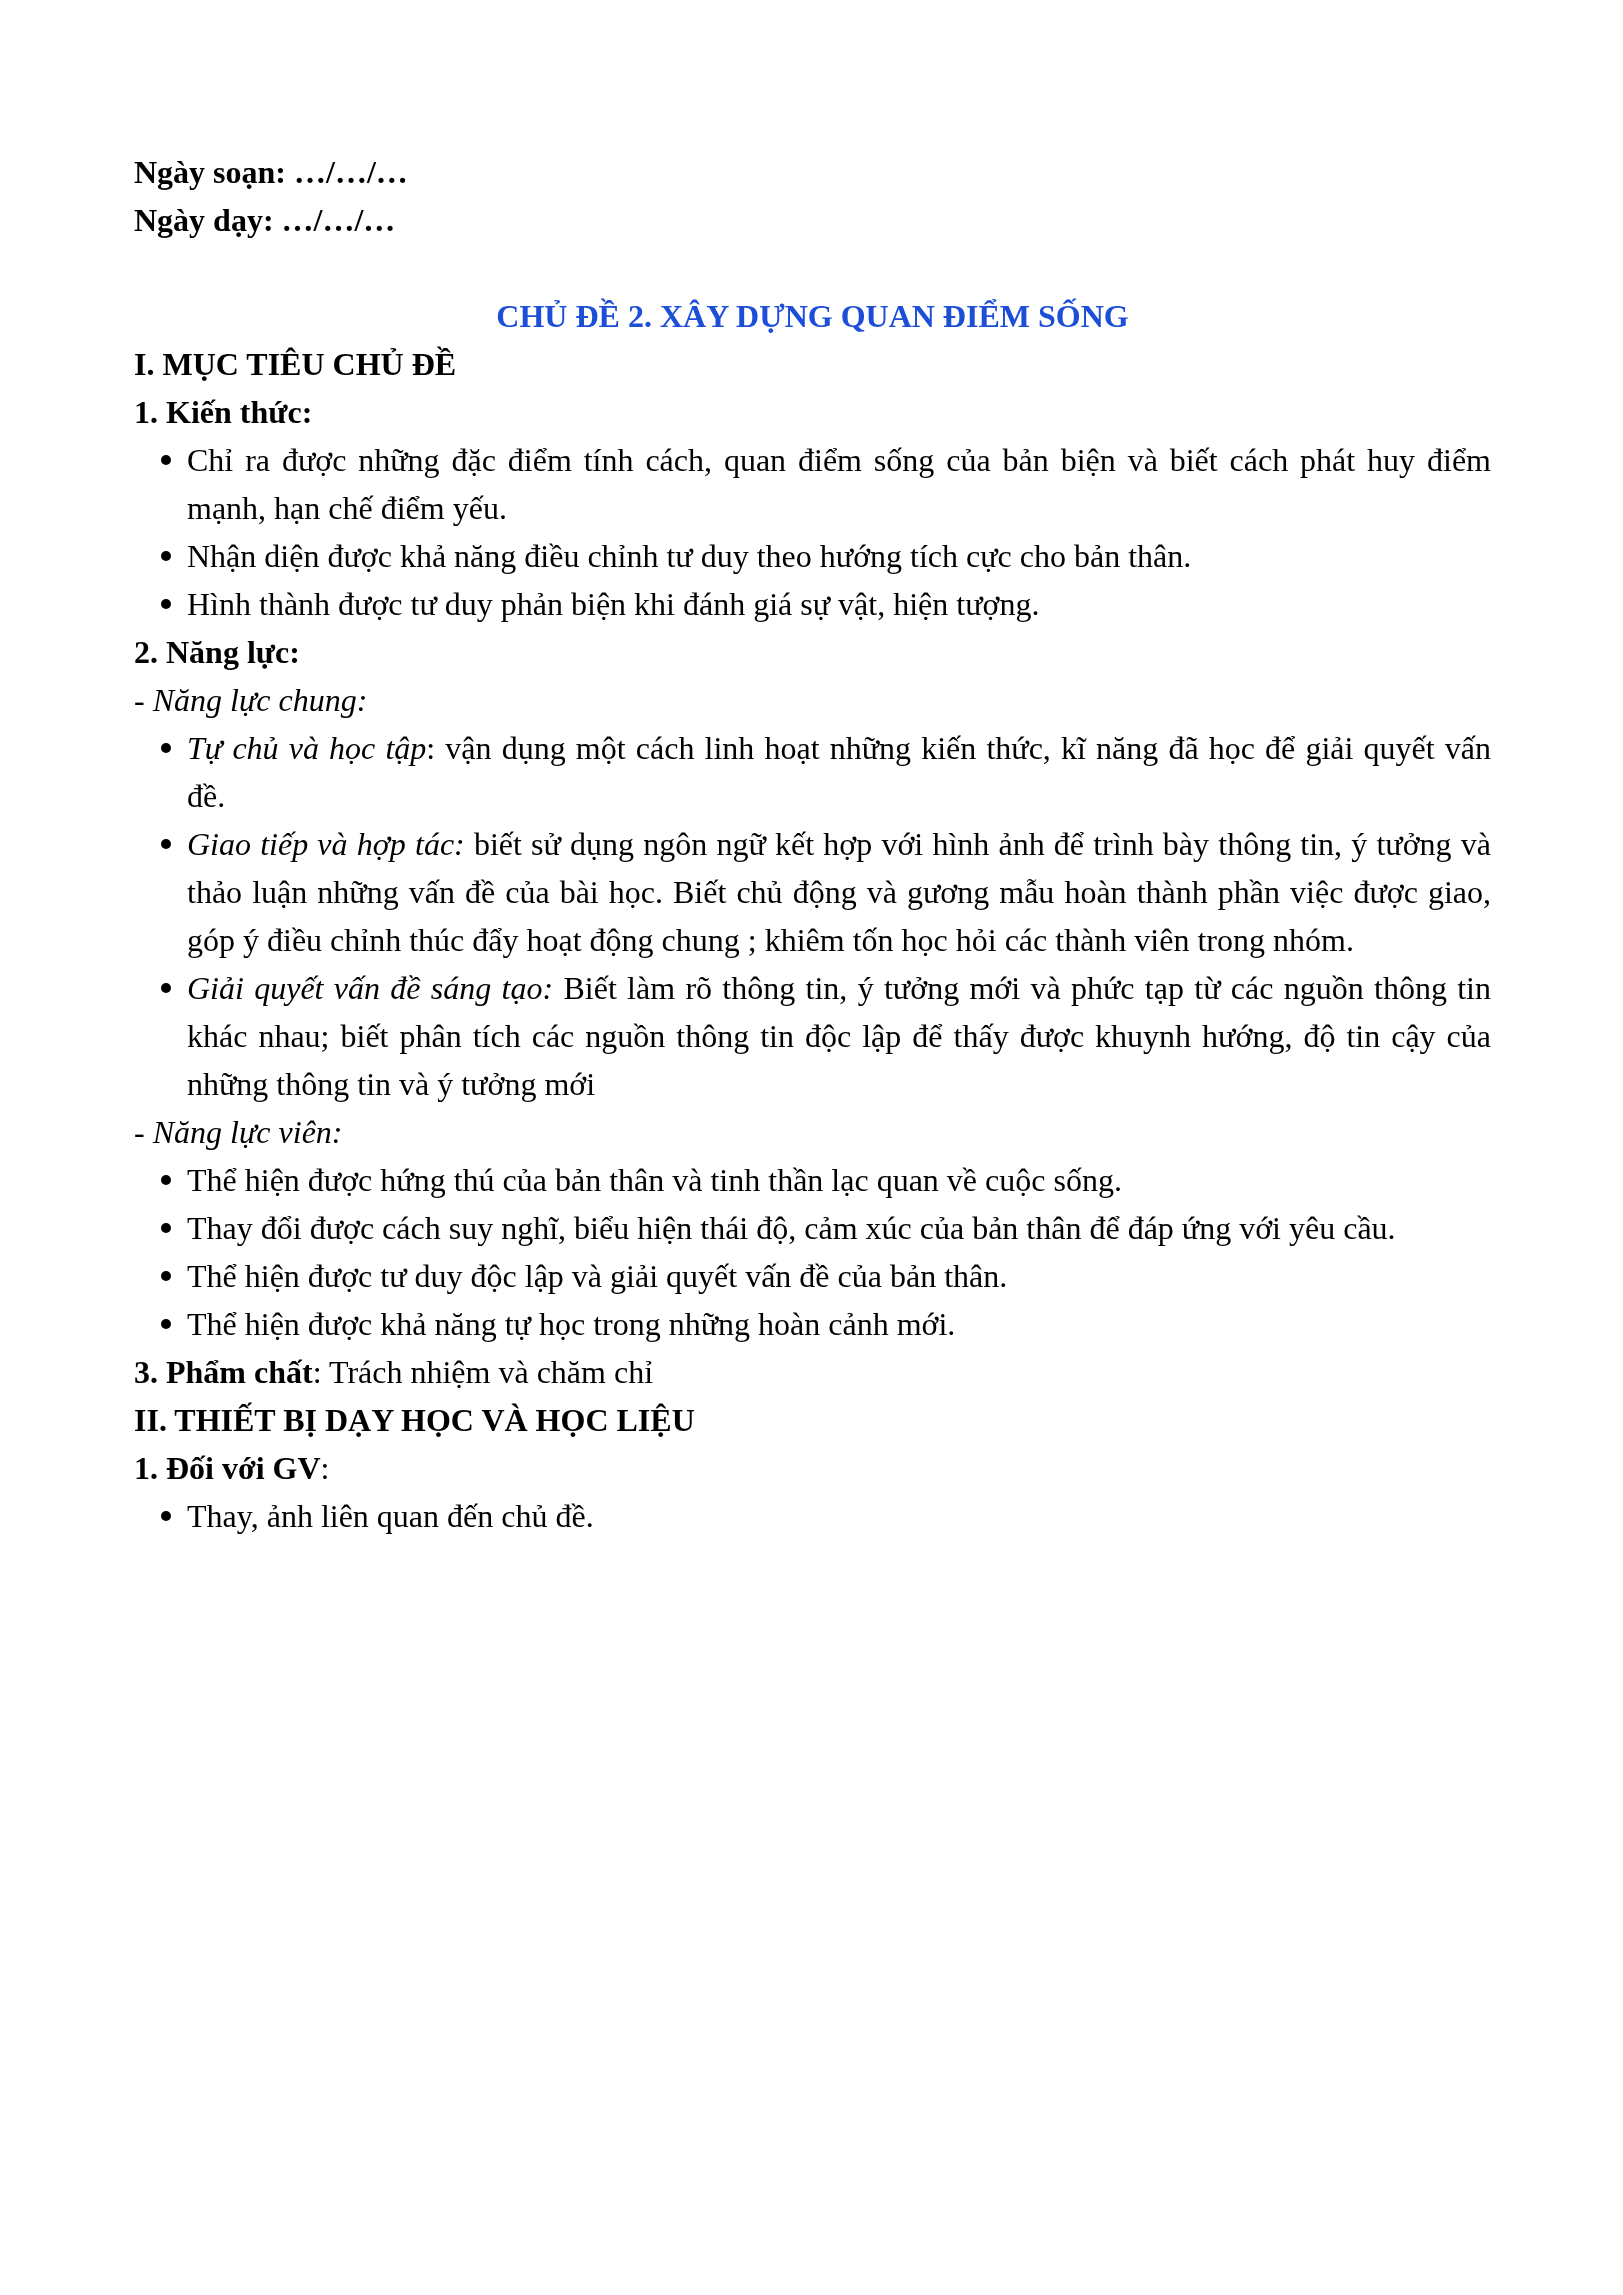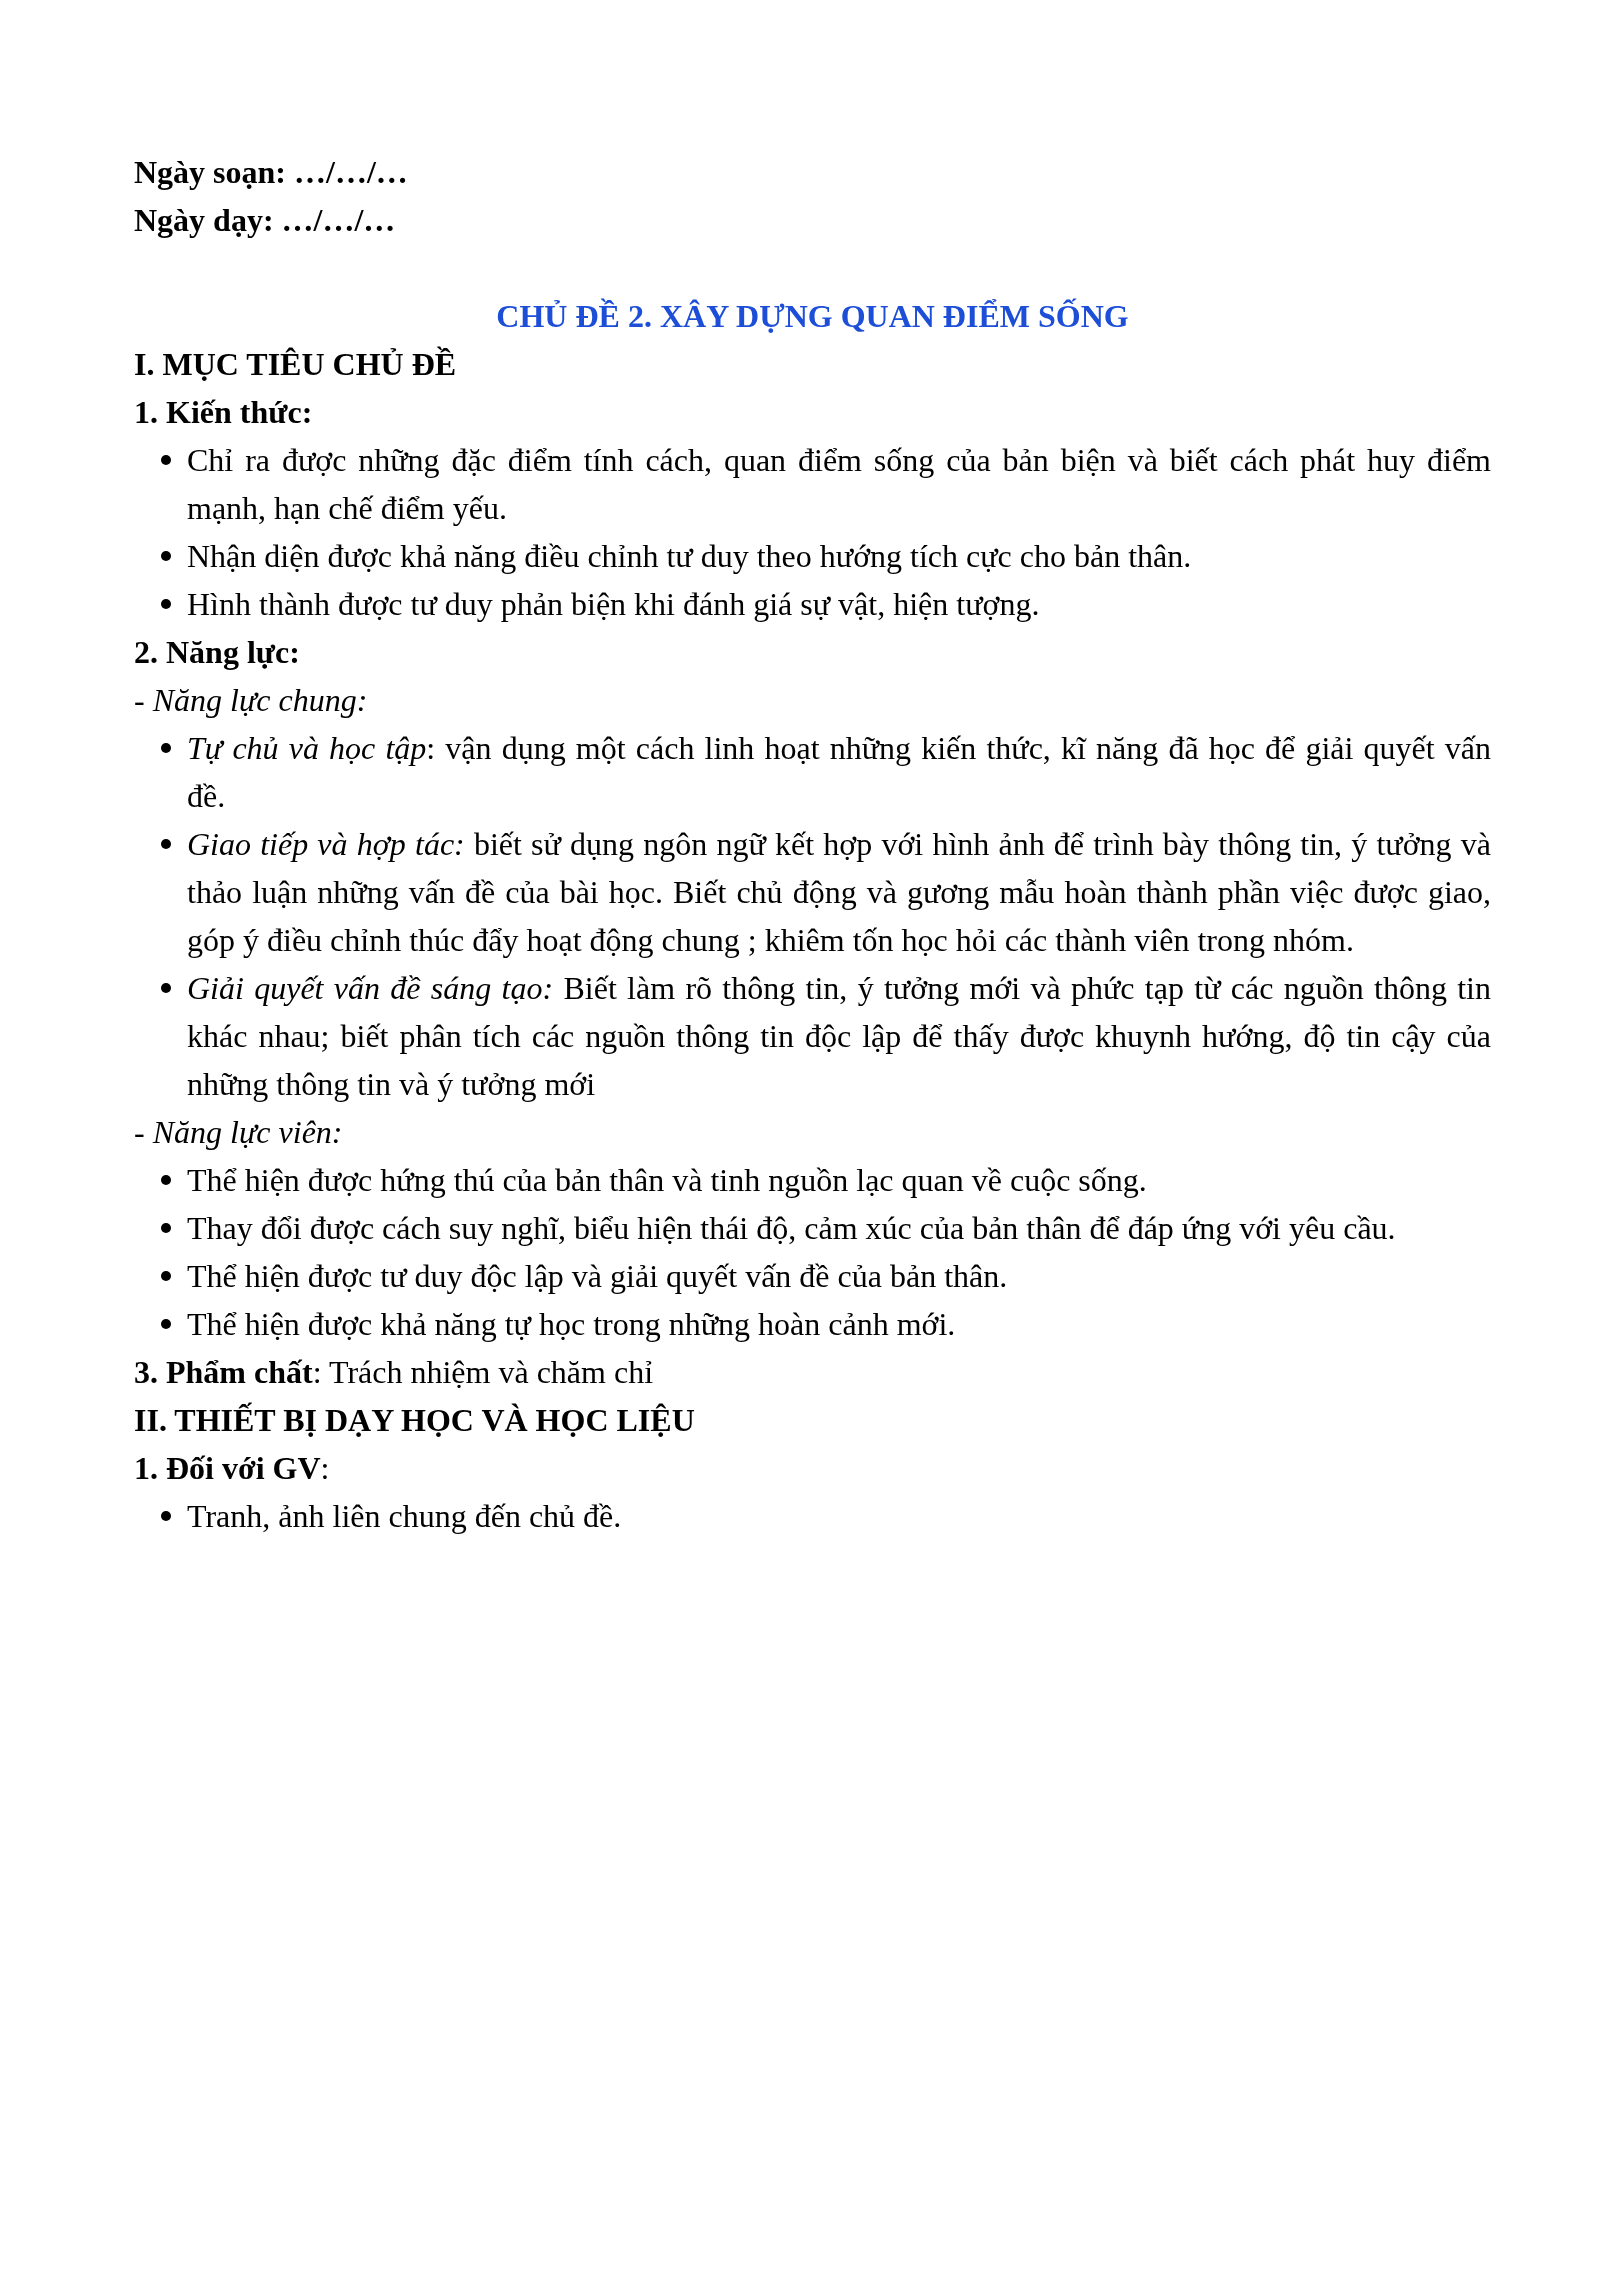--- a/index.html
+++ b/index.html
@@ -90,21 +90,21 @@
       <span class="bullet"></span>
       <span class="italic">Giải quyết vấn đề sáng tạo:</span><span> Biết làm rõ thông tin, ý tưởng mới và phức tạp từ các nguồn thông tin khác nhau; biết phân tích các nguồn thông tin độc lập để thấy được khuynh hướng, độ tin cậy của những thông tin và ý tưởng mới</span>
     </li>
   </ul>
 
   <p class="left bolditalic">- Năng lực viên:</p>
 
   <ul class="bullets">
     <li>
       <span class="bullet"></span>
-      <span>Thể hiện được hứng thú của bản thân và tinh nguồn lạc quan về cuộc sống.</span>
+      <span>Thể hiện được hứng thú của bản thân và tinh thần lạc quan về cuộc sống.</span>
     </li>
     <li>
       <span class="bullet"></span>
       <span>Thay đổi được cách suy nghĩ, biểu hiện thái độ, cảm xúc của bản thân để đáp ứng với yêu cầu.</span>
     </li>
     <li>
       <span class="bullet"></span>
       <span>Thể hiện được tư duy độc lập và giải quyết vấn đề của bản thân.</span>
     </li>
     <li>
@@ -115,18 +115,18 @@
 
   <p class="left"><span class="bold">3. Phẩm chất</span><span>: Trách nhiệm và chăm chỉ</span></p>
 
   <p class="left bold">II. THIẾT BỊ DẠY HỌC VÀ HỌC LIỆU</p>
 
   <p class="left"><span class="bold">1. Đối với GV</span><span>:</span></p>
 
   <ul class="bullets">
     <li>
       <span class="bullet"></span>
-      <span>Tranh, ảnh liên chung đến chủ đề.</span>
+      <span>Thay, ảnh liên quan đến chủ đề.</span>
     </li>
   </ul>
 
 </div>
 
 
 </body></html>

